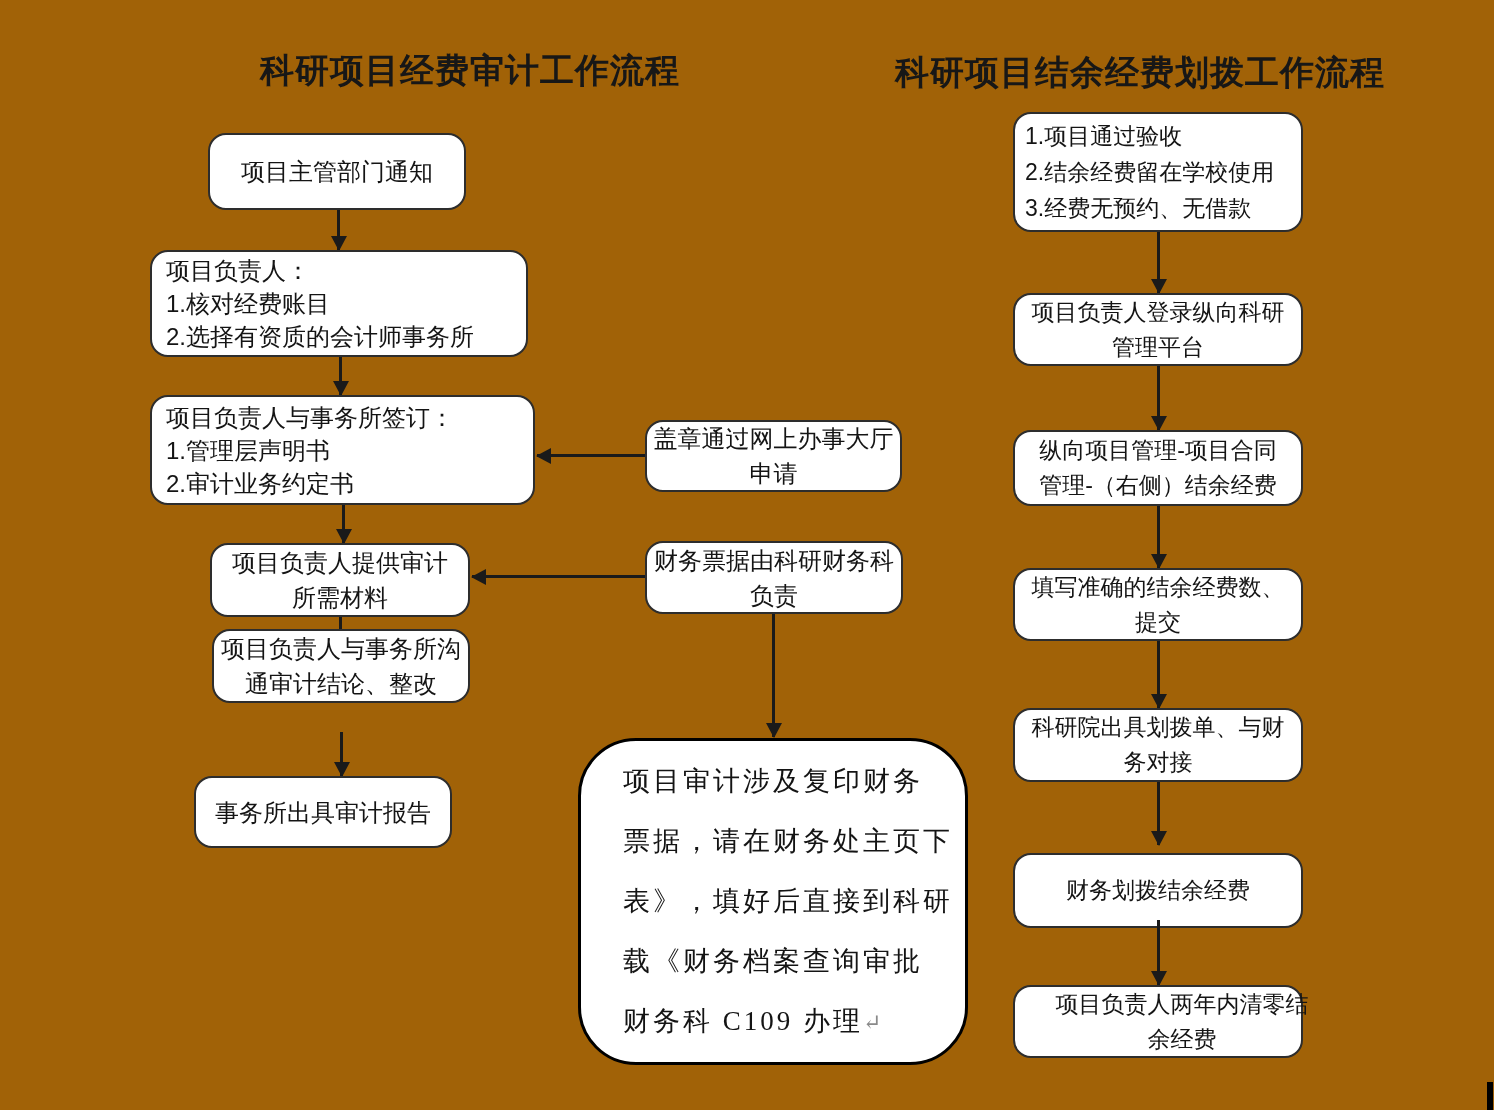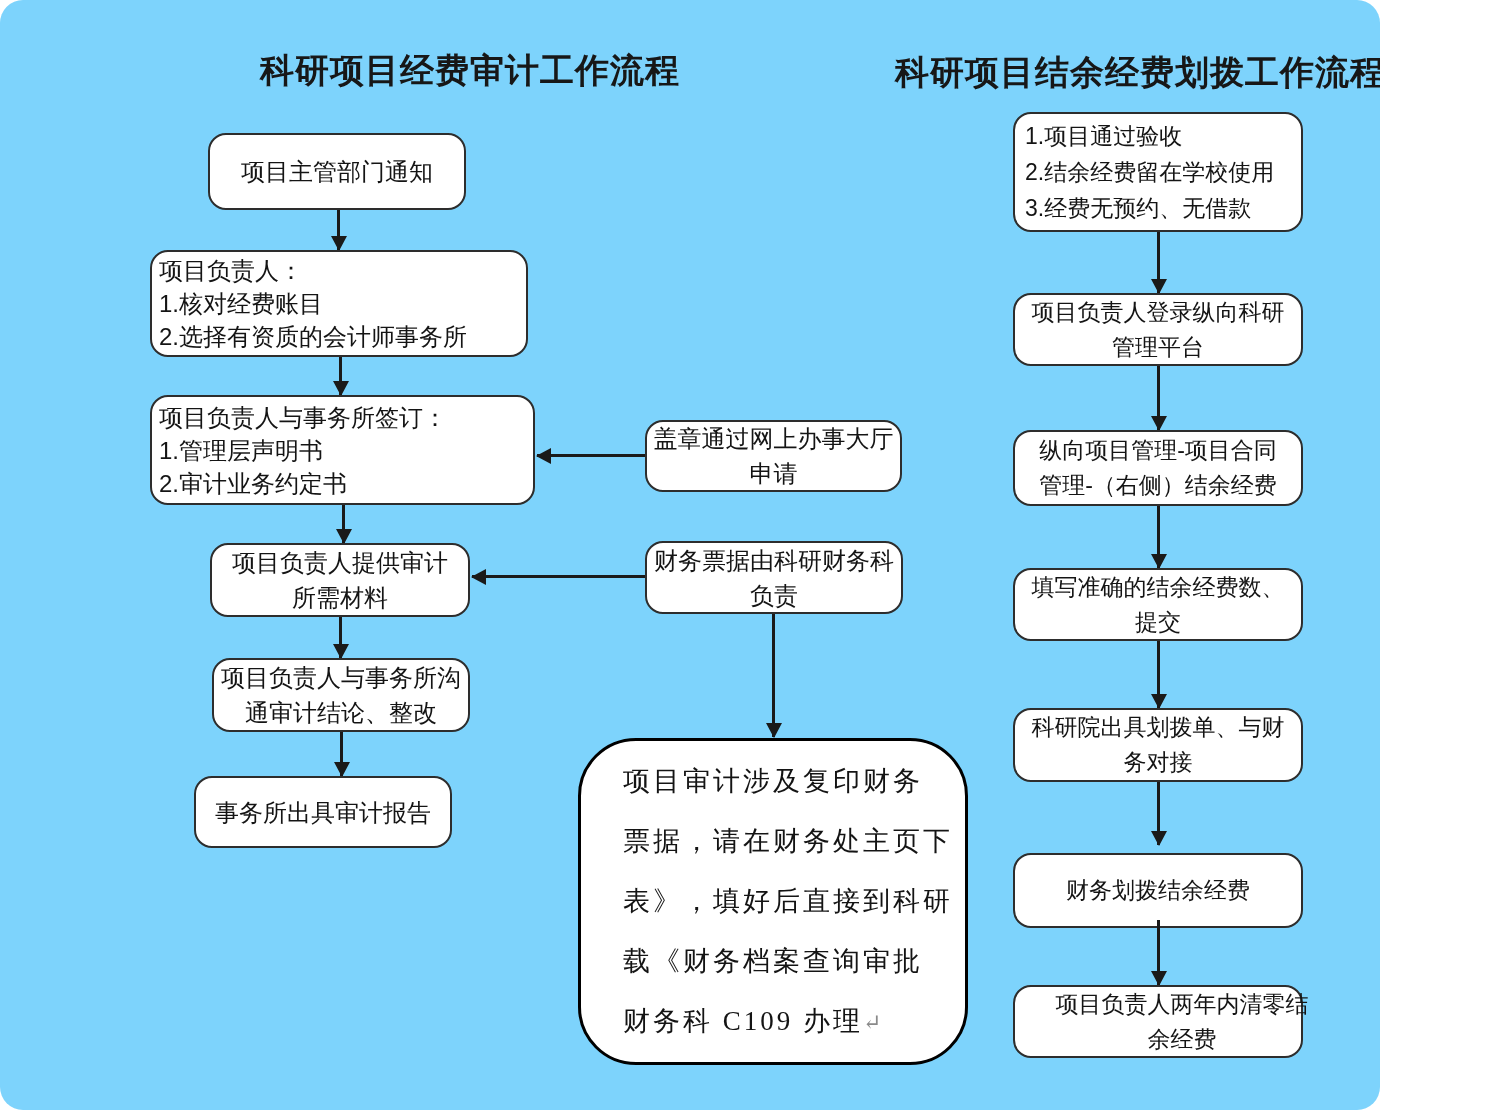--- a/index.html
+++ b/index.html
@@ -1,23 +1,22 @@
 <!DOCTYPE html>
 <html><head>
 <meta charset="utf-8">
 <style>
   html,body{margin:0;padding:0;background:#ffffff;}
   #canvas{
     position:relative;
-    width:1380px;height:1110px;
-    background:#7dd3fc;
+    width:1494px;height:1110px;
+    background:#a16207;
     font-family:"Liberation Sans","DejaVu Sans",sans-serif;
     color:#1a1a1a;
     overflow:hidden;
-    border-radius:23px;
   }
   .flow-title{
     position:absolute;
     text-align:center;
     font-size:34px;
     font-weight:bold;
     letter-spacing:1px;
     color:#171717;
   }
   #title1{left:180px;top:48px;width:580px;}
@@ -32,33 +31,33 @@
     display:flex;
     flex-direction:column;
     justify-content:center;
     align-items:center;
     font-size:24px;
     line-height:35px;
     color:#141414;
   }
   .node.left{
     align-items:flex-start;
-    padding-left:7px;
+    padding-left:14px;
     padding-right:6px;
     line-height:33px;
   }
   .node .ln{white-space:nowrap;}
 
   #n-l1{left:208px;top:133px;width:258px;height:77px;}
   #n-l2{left:150px;top:250px;width:378px;height:107px;}
   #n-l3{left:150px;top:395px;width:385px;height:110px;}
   #n-s1{left:645px;top:420px;width:257px;height:72px;}
   #n-l4{left:210px;top:543px;width:260px;height:74px;}
   #n-s2{left:645px;top:541px;width:258px;height:73px;}
-  #n-l5{left:212px;top:658px;width:258px;height:74px;text-align:right;}
+  #n-l5{left:212px;top:629px;width:258px;height:74px;text-align:right;}
   #n-l6{left:194px;top:776px;width:258px;height:72px;}
 
   #n-note{
     left:578px;top:738px;width:390px;height:327px;
     border-radius:58px;
     border-width:3.5px;
     border-color:#000000;
     font-family:"Liberation Serif","DejaVu Serif",serif;
     font-size:27px;
     line-height:60px;

